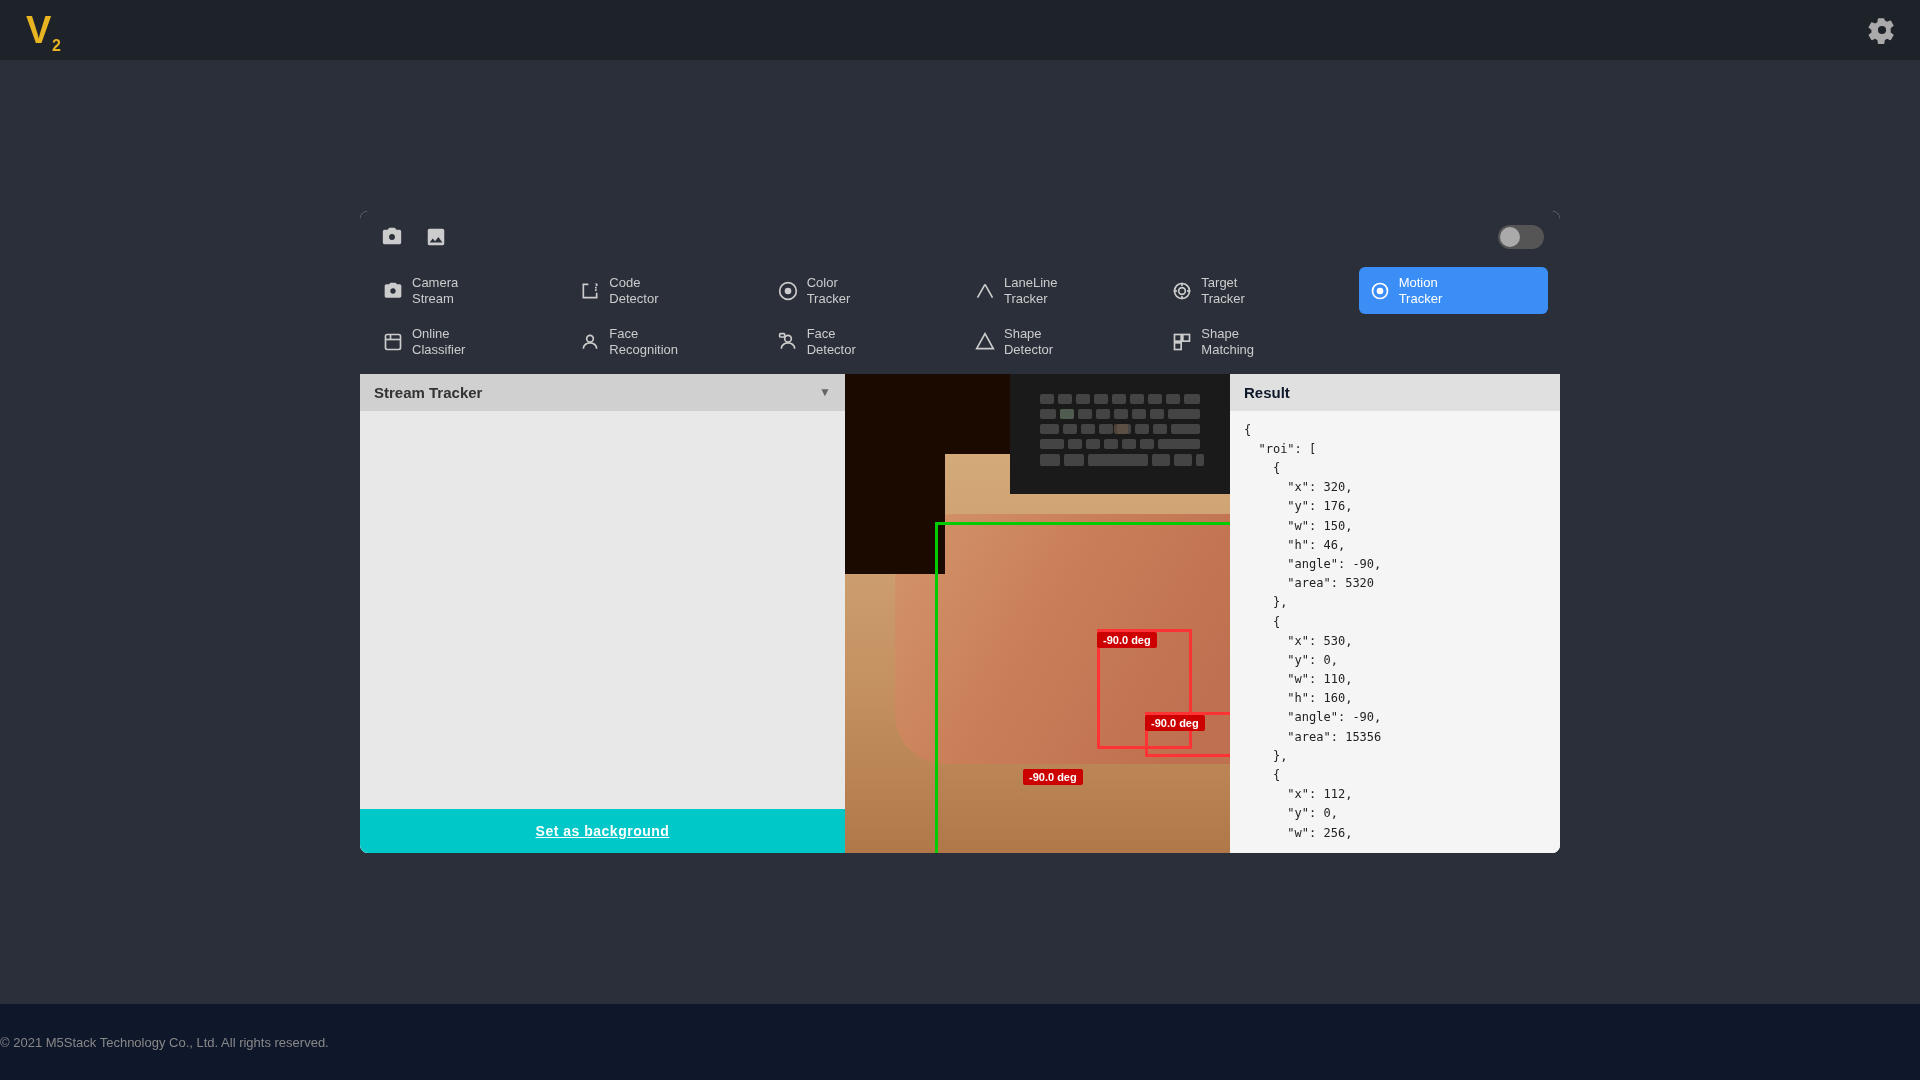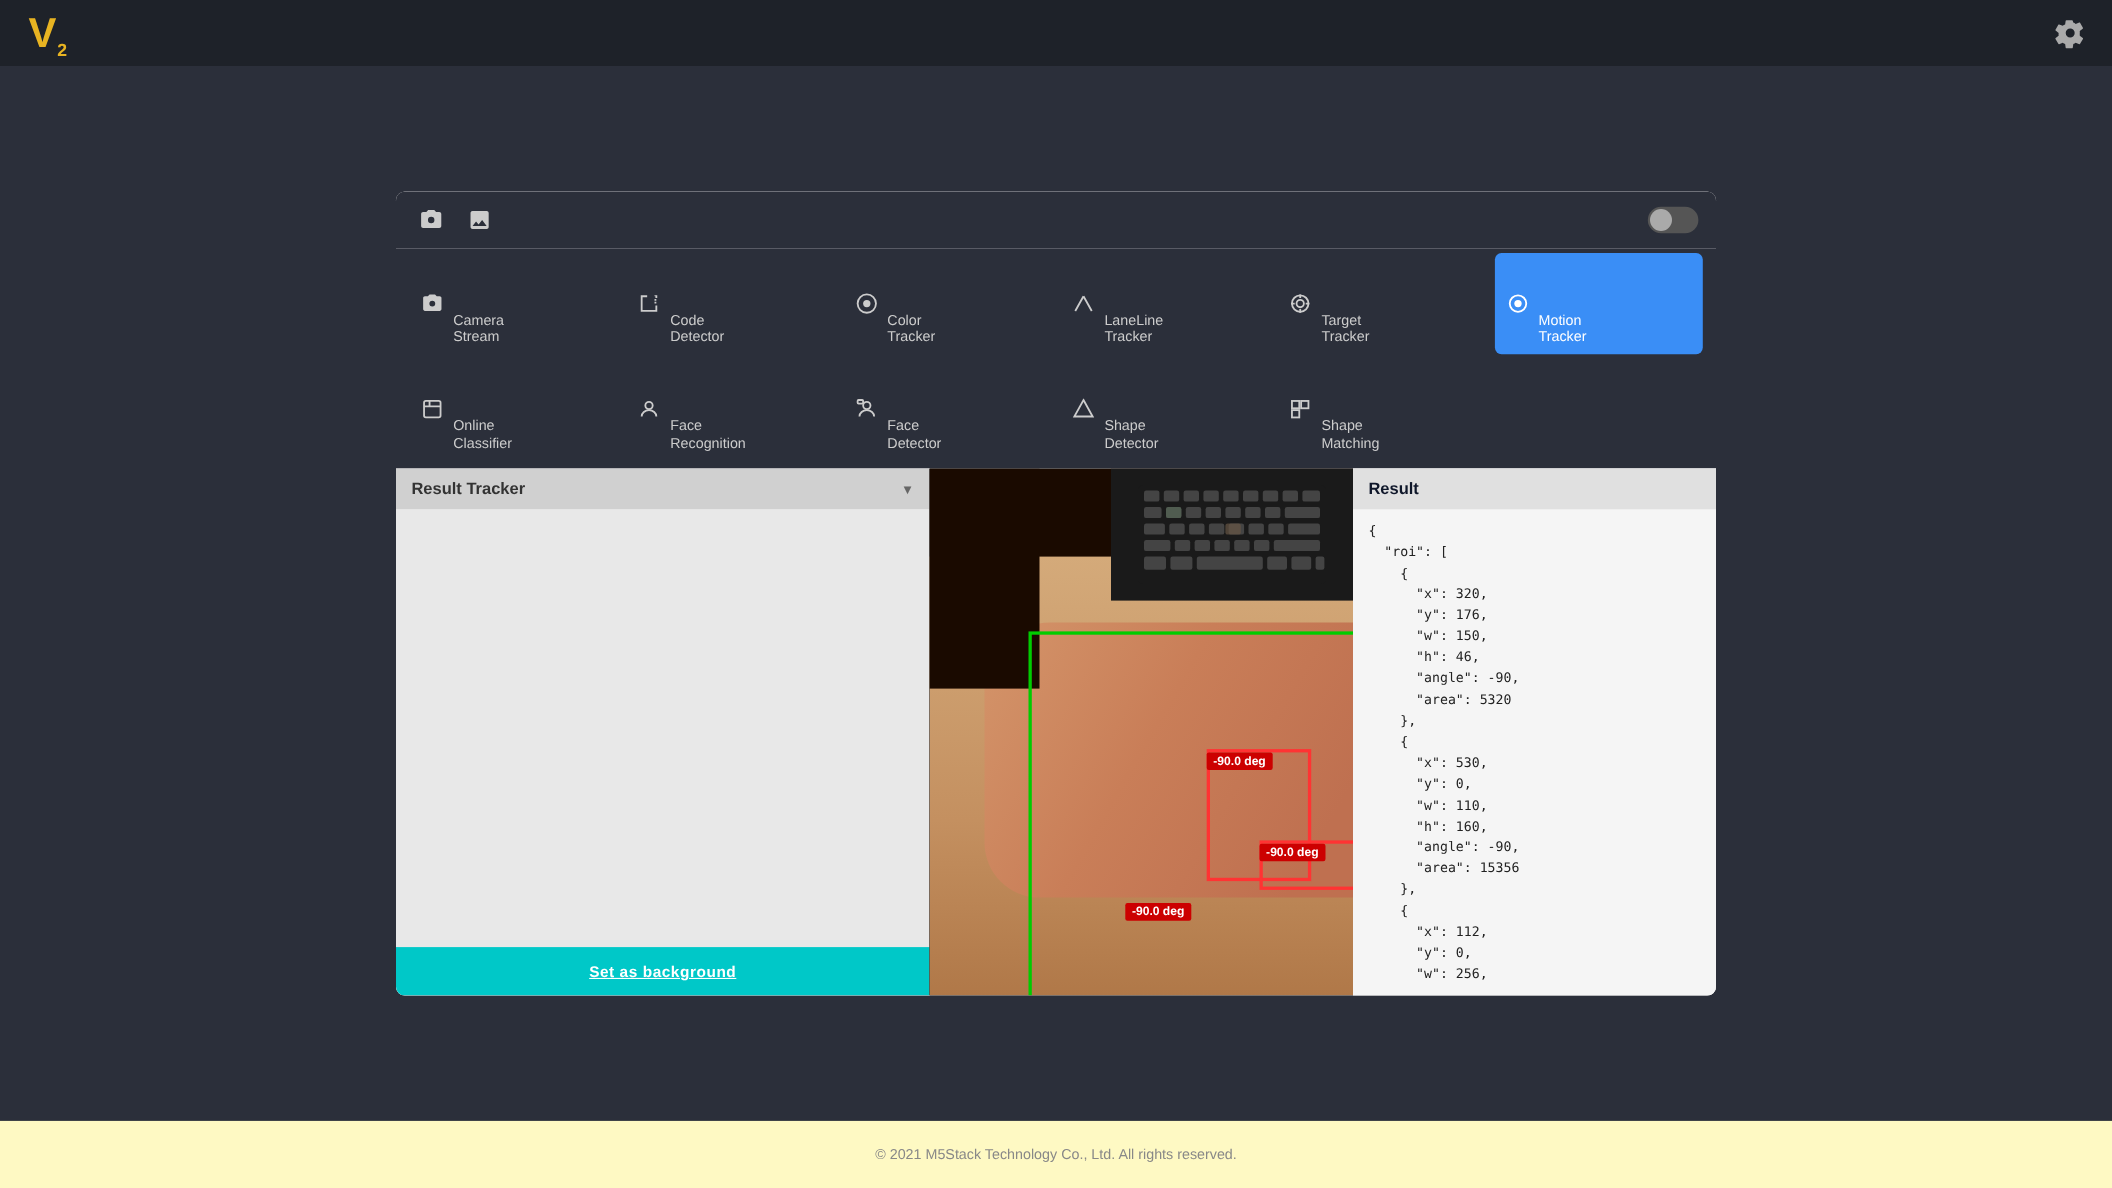--- a/index.html
+++ b/index.html
@@ -120,21 +120,20 @@
       width: 22px;
       height: 22px;
       flex-shrink: 0;
       display: flex;
       align-items: center;
       justify-content: center;
       font-size: 16px;
     }
     .nav-label {
       line-height: 1.2;
-      margin-top: 45px;
     }
 
     
     .card-body {
       display: flex;
       flex-direction: row;
       background: #e8e8e8;
     }
 
     
@@ -221,25 +220,25 @@
       font-family: 'Courier New', monospace;
       font-size: 12.5px;
       color: #222;
       line-height: 1.6;
       overflow-y: auto;
     }
 
     
     .footer {
       width: 100%;
-      height: 61px;
-      background: #fef9c3;
-      display: flex;
-      align-items: center;
-      justify-content: center;
+      height: 76px;
+      background: #0f172a;
+      display: flex;
+      align-items: center;
+      justify-content: flex-start;
       flex-shrink: 0;
     }
     .footer-text {
       color: #888;
       font-size: 13px;
     }
   </style>
 </head>
 <body>
 
@@ -389,21 +388,21 @@
         </div>
         <div class="nav-label">Shape<br>Matching</div>
       </div>
 
     </div>
 
     <div class="card-body">
 
       <div class="left-panel">
         <div class="panel-header">
-          <span>Result Tracker</span>
+          <span>Stream Tracker</span>
           <span class="panel-header-arrow">▼</span>
         </div>
         <div class="panel-content"></div>
         <button class="set-bg-btn">Set as background</button>
       </div>
 
       <div class="camera-feed">
 
         <div style="position:absolute;inset:0;background:#1a0a00;"></div>
 

